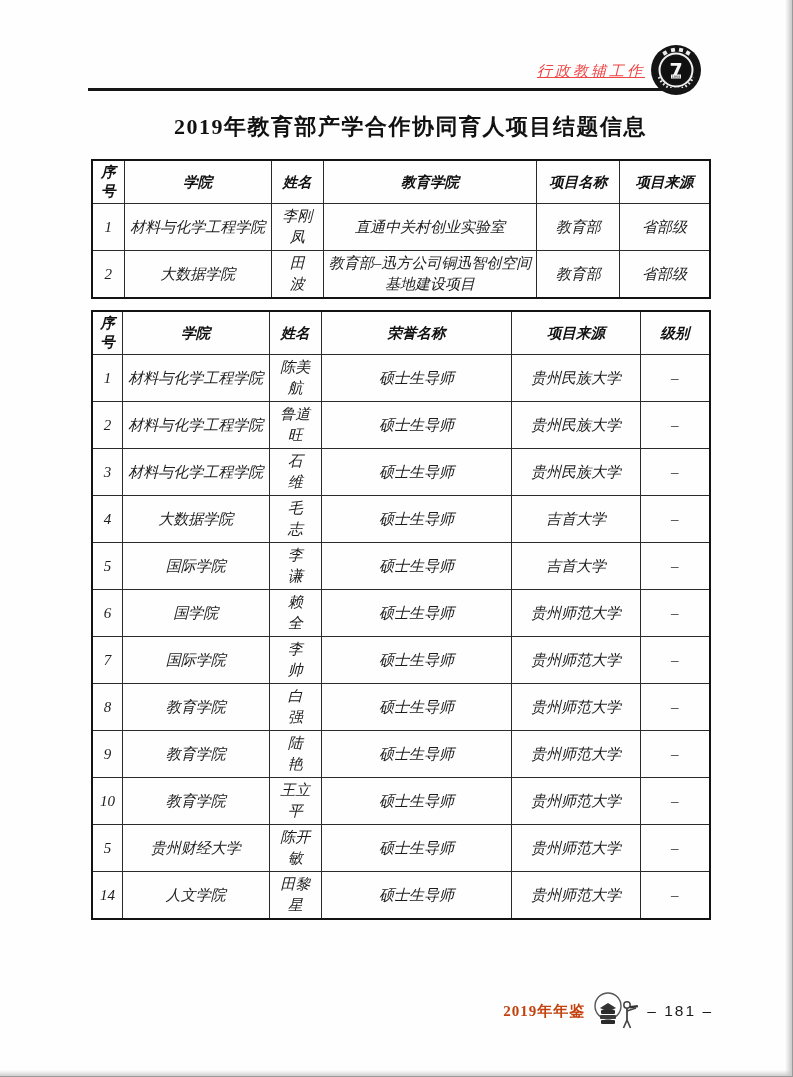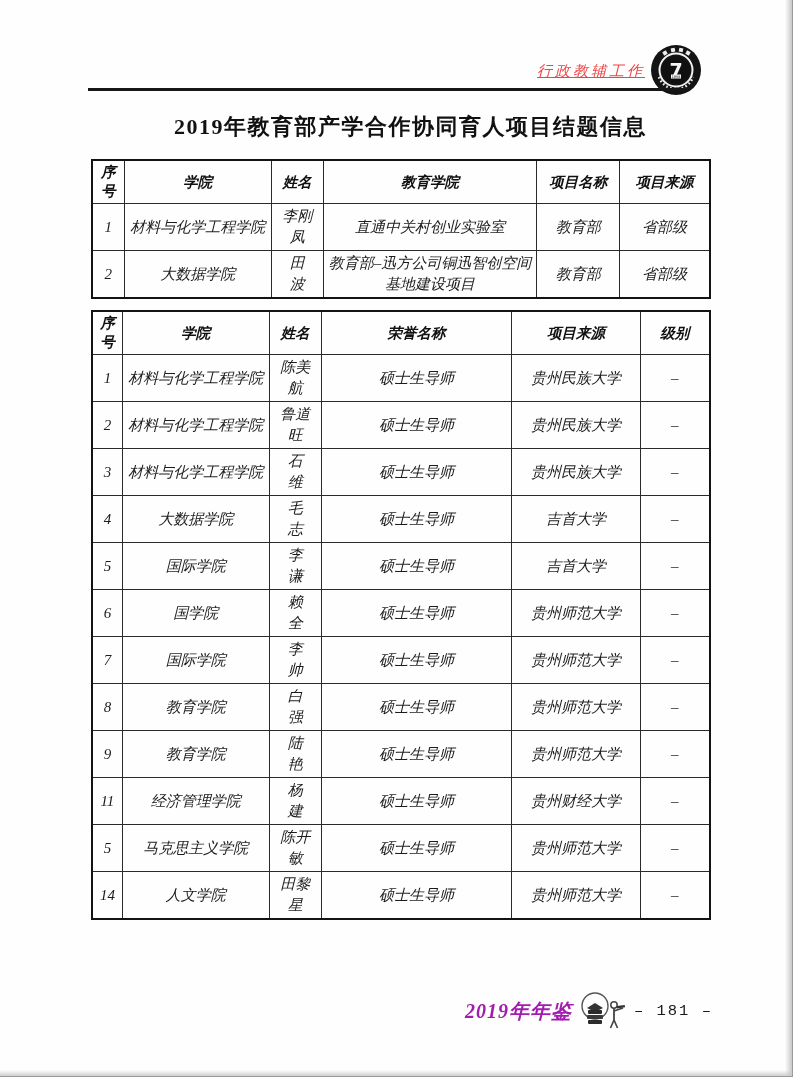--- a/index.html
+++ b/index.html
@@ -76,28 +76,28 @@
     font-family: "Liberation Serif", "DejaVu Serif", serif;
     font-size: 15px; height: 31px; line-height: 21px; color: #1c1c1c;
   }
 
   
   .footer {
     position: absolute; top: 991px; right: 79px;
     display: flex; align-items: center; gap: 8px;
   }
   .yearbook-label {
-    font-weight: bold; font-style: italic; font-size: 20px;
-    letter-spacing: 1px; color: #a21caf;
+    font-weight: bold; font-size: 15px;
+    letter-spacing: 1px; color: #c2410c;
     font-family: "Liberation Serif", "DejaVu Serif", serif;
   }
   .footer-art { width: 46px; height: 40px; }
   .page-number {
     font-size: 15.5px; letter-spacing: 2px; color: #1a1a1a;
-    font-family: Liberation Mono, monospace;
+    font-family: Liberation Sans, sans-serif;
   }
 </style>
 </head>
 <body>
 
 <div class="page">
 
   <div class="header-label">行政教辅工作</div>
 
   <div class="seal">
@@ -249,30 +249,30 @@
           </tr>
           <tr>
             <td>9</td>
             <td>教育学院</td>
             <td>陆　艳</td>
             <td>硕士生导师</td>
             <td>贵州师范大学</td>
             <td>–</td>
           </tr>
           <tr>
-            <td>11</td>
-            <td>经济管理学院</td>
-            <td>杨　建</td>
-            <td>硕士生导师</td>
+            <td>10</td>
+            <td>教育学院</td>
+            <td>王立平</td>
+            <td>硕士生导师</td>
+            <td>贵州师范大学</td>
+            <td>–</td>
+          </tr>
+          <tr>
+            <td>5</td>
             <td>贵州财经大学</td>
-            <td>–</td>
-          </tr>
-          <tr>
-            <td>5</td>
-            <td>马克思主义学院</td>
             <td>陈开敏</td>
             <td>硕士生导师</td>
             <td>贵州师范大学</td>
             <td>–</td>
           </tr>
           <tr>
             <td>14</td>
             <td>人文学院</td>
             <td>田黎星</td>
             <td>硕士生导师</td>

